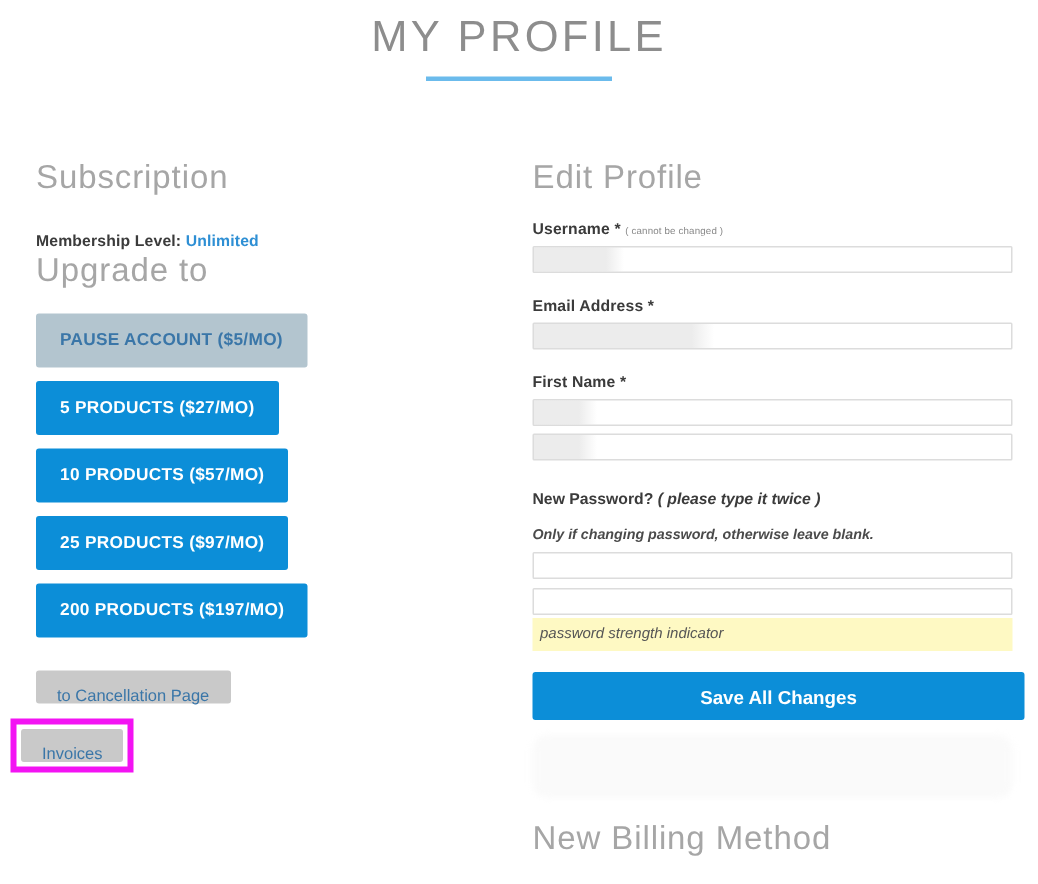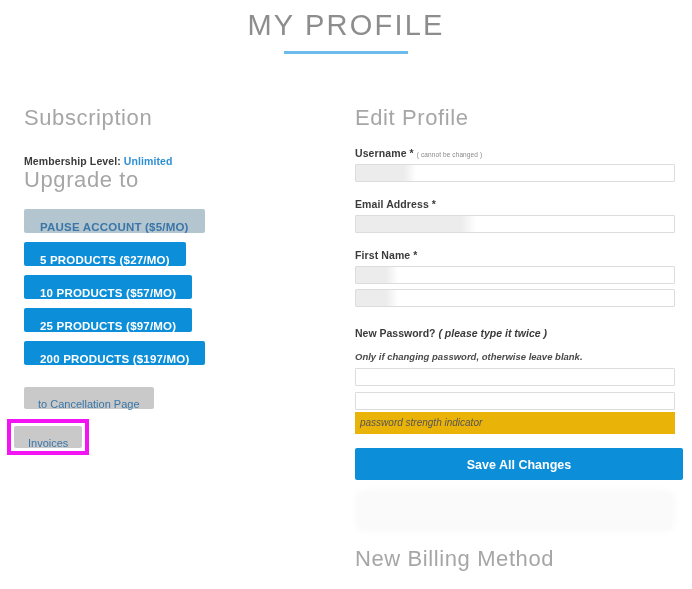--- a/index.html
+++ b/index.html
@@ -73,21 +73,21 @@
     margin-top: 16px;
   }
   .plan-btn {
     display: block;
     border: none;
     font-family: "Liberation Sans", sans-serif;
     font-size: 11.5px;
     font-weight: bold;
     letter-spacing: 0.2px;
     padding: 0 16px;
-    height: 24px;
+    height: 36px;
     line-height: 36px;
     margin-bottom: 9px;
     text-align: left;
     cursor: pointer;
     white-space: nowrap;
     box-sizing: border-box;
     border-radius: 2px;
   }
   .plan-btn.pause {
     background: #b3c5cf;
@@ -188,21 +188,21 @@
     font-style: italic;
     font-weight: bold;
     color: #4a4a4a;
     margin-top: 12px;
   }
   .pw-input { margin-top: 6px; }
   .pw-strength {
     width: 320px;
     height: 22px;
     line-height: 22px;
-    background: #eab308;
+    background: #fef9c3;
     margin-top: 2px;
     font-size: 10px;
     font-style: italic;
     color: #555;
     padding-left: 5px;
     box-sizing: border-box;
   }
   .save-btn {
     display: block;
     width: 328px;

